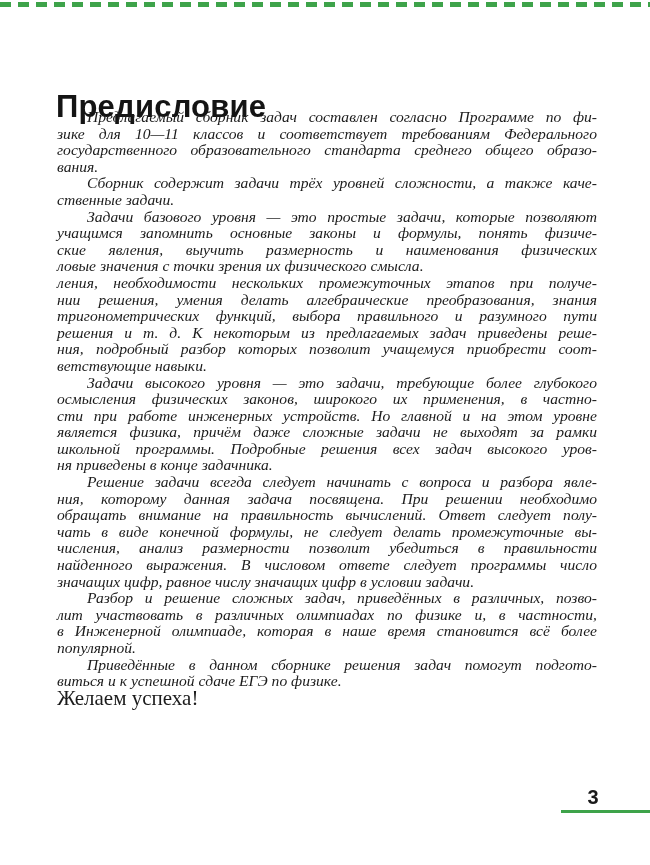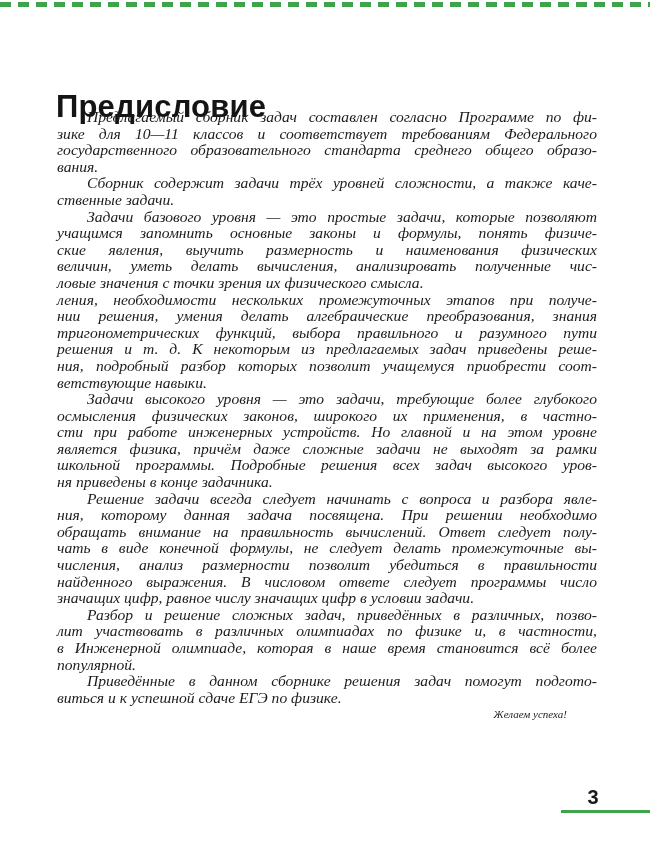--- a/index.html
+++ b/index.html
@@ -41,25 +41,23 @@
   }
   .para { margin: 0; font-style: italic; }
   .line {
     text-align: justify;
     text-align-last: justify;
     white-space: normal;
   }
   .line.first { text-indent: 30px; }
   .line.last { text-align-last: left; }
   .closing {
-    text-align: right;
     padding-right: 30px;
-    font-size: 11px;
+    font-size: 21px;
     line-height: 16.6px;
-    font-style: italic;
   }
   .page-number {
     position: absolute;
     left: 578px;
     top: 786px;
     width: 30px;
     text-align: center;
     font-family: "Liberation Sans", sans-serif;
     font-weight: bold;
     font-size: 20px;
@@ -91,21 +89,20 @@
         <div class="line last">вания.</div>
       </div>
       <div class="para">
         <div class="line first">Сборник содержит задачи трёх уровней сложности, а также каче-</div>
         <div class="line last">ственные задачи.</div>
       </div>
       <div class="para">
         <div class="line first">Задачи базового уровня — это простые задачи, которые позволяют</div>
         <div class="line">учащимся запомнить основные законы и формулы, понять физиче-</div>
         <div class="line">ские явления, выучить размерность и наименования физических</div>
-        <div class="line">величин, уметь делать вычисления, анализировать полученные чис-</div>
         <div class="line last">ловые значения с точки зрения их физического смысла.</div>
       </div>
       <div class="para">
         <div class="line">ления, необходимости нескольких промежуточных этапов при получе-</div>
         <div class="line">нии решения, умения делать алгебраические преобразования, знания</div>
         <div class="line">тригонометрических функций, выбора правильного и разумного пути</div>
         <div class="line">решения и т. д. К некоторым из предлагаемых задач приведены реше-</div>
         <div class="line">ния, подробный разбор которых позволит учащемуся приобрести соот-</div>
         <div class="line last">ветствующие навыки.</div>
       </div>

